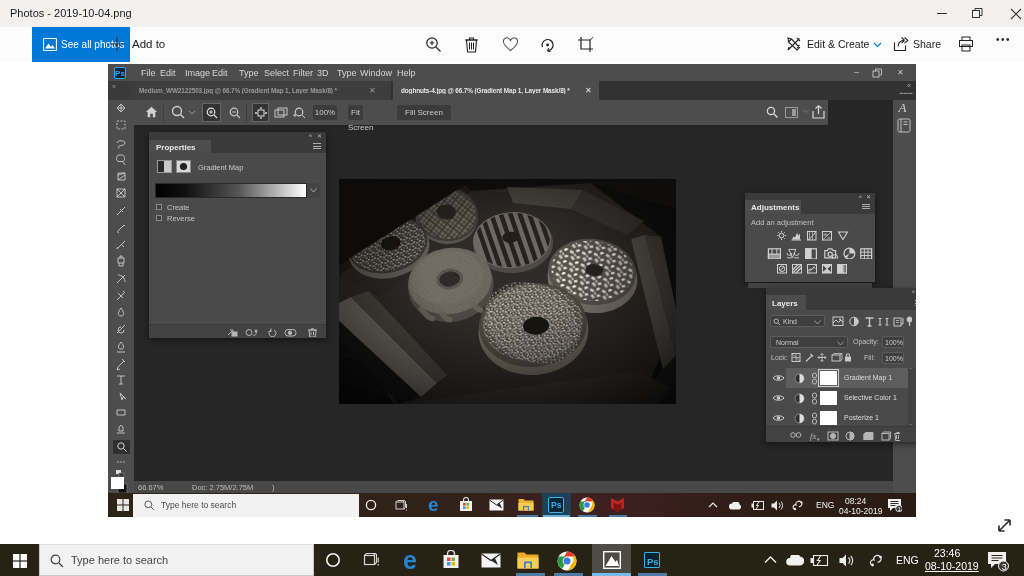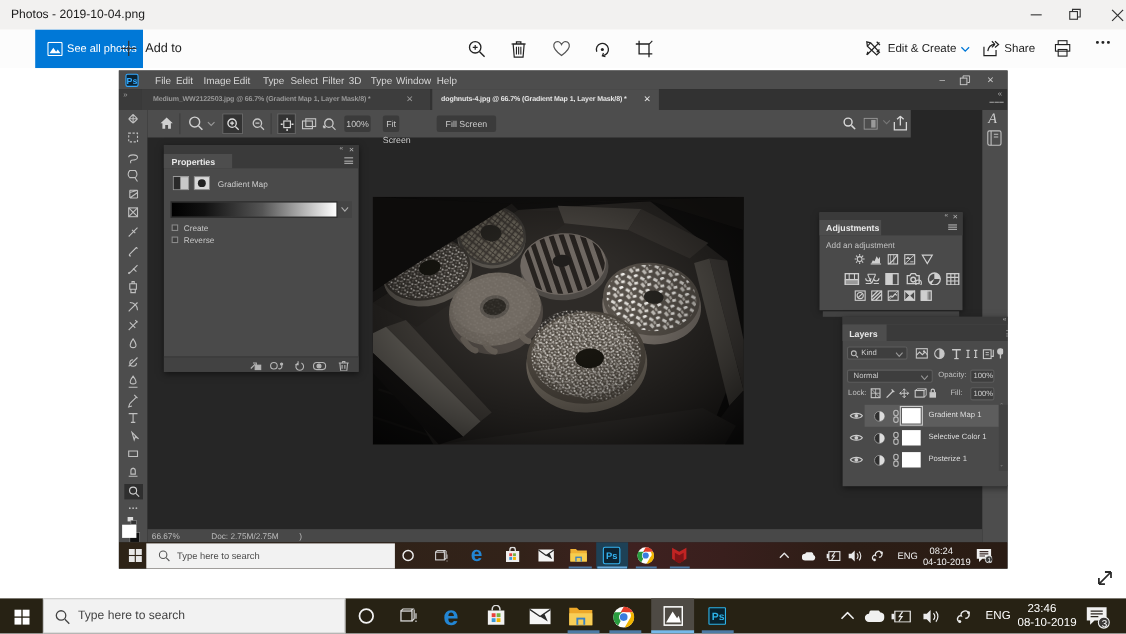--- a/index.html
+++ b/index.html
@@ -593,20 +593,38 @@
               <rect x="1.5" y="1" width="4" height="5" rx="2" fill="none" stroke="#bbb"></rect>
               <rect x="1.5" y="7" width="4" height="5" rx="2" fill="none" stroke="#bbb"></rect>
             </svg>
           <div style="position:absolute;left:54px;top:3px;width:17px;height:14px;background:#fff;"></div>
           <span style="position:absolute;left:78px;top:6px;font-size:7px;color:#ddd;">Posterize 1</span>
         </div>
         <div style="position:absolute;left:142px;top:80px;width:8px;height:60px;background:#424242;">
             <span style="position:absolute;left:1.5px;top:-1px;font-size:6px;color:#999;">ˆ</span>
             <span style="position:absolute;left:1.5px;bottom:-1px;font-size:6px;color:#999;">ˇ</span>
           </div>
+        <div style="position:absolute;left:0;bottom:0;width:150px;height:16px;background:#424242;border-top:1px solid #393939;">
+          <svg style="position:absolute;left:24px;top:4px;" width="110" height="10" viewBox="0 0 110 10">
+            <g stroke="#b5b5b5" fill="none">
+              <circle cx="3" cy="4" r="2.3"></circle>
+                <circle cx="8.5" cy="4" r="2.3"></circle>
+              <text x="20" y="8" font-size="9" font-style="italic" fill="#b5b5b5" stroke="none" font-family="Liberation Serif">fx</text>
+                <text x="27" y="10" font-size="5" fill="#b5b5b5" stroke="none">▾</text>
+              <rect x="38" y="1" width="10" height="8"></rect>
+                <circle cx="43" cy="5" r="2.5" fill="#b5b5b5"></circle>
+              <circle cx="60" cy="5" r="4"></circle>
+                <path d="M60 1 A4 4 0 0 1 60 9 Z" fill="#b5b5b5"></path>
+              <path d="M74 3 l2-1.5 h7 v7 h-9 Z M74 3 v6" fill="#b5b5b5" stroke="#b5b5b5"></path>
+              <rect x="92" y="2.5" width="7" height="6.5"></rect>
+                <path d="M92 2.5 l1.5-1.5 h7 v6.5 l-1.5 1.5"></path>
+              <path d="M105 2.5 h6 l-0.6 7 h-4.8 Z M104.3 2.5 h7.4 M106.8 2.5 v-1 h2.4 v1 M106.5 4 v4 M108.5 4 v4"></path>
+            </g>
+          </svg>
+        </div>
       </div>
       <div id="psstatus">
           <span style="position:absolute;left:4px;top:2px;">66.67%</span>
           <span style="position:absolute;left:58px;top:2px;">Doc: 2.75M/2.75M</span>
           <span style="position:absolute;left:138px;top:2px;">)</span>
         </div>
       <div id="itb">
         <svg style="position:absolute;left:9px;top:6px;" width="12" height="12" viewBox="0 0 12 12">
             <rect x="0" y="0" width="5.5" height="5.5" fill="#e8e8e8"></rect>
             <rect x="6.5" y="0" width="5.5" height="5.5" fill="#e8e8e8"></rect>
@@ -777,21 +795,21 @@
         <path d="M0.5 4 h3 l3.5-3.5 v12 l-3.5-3.5 h-3 Z" fill="#ebebeb"></path>
         <path d="M9.5 3.5 a4 4 0 0 1 0 6 M11.8 1.8 a7 7 0 0 1 0 9.4" fill="none" stroke="#ebebeb" stroke-width="1.1"></path>
       </svg>
     <svg style="position:absolute;left:869px;top:10px;" width="15" height="13" viewBox="0 0 15 13">
         <path d="M2.5 11 c-2.5-2.5 0-6 2.5-5 c-1.5-3.5 3.5-6 6-3.5 c2.5 2.5 0 6-2.5 5.5" fill="none" stroke="#ebebeb" stroke-width="1.2"></path>
         <circle cx="3.5" cy="11" r="1.4" fill="#ebebeb"></circle>
         <circle cx="11.5" cy="3" r="1.3" fill="#ebebeb"></circle>
       </svg>
     <span class="tray" style="left:896px;top:10px;font-size:10.5px;">ENG</span>
     <span class="tray" style="left:934px;top:3px;font-size:10.5px;">23:46</span>
-    <span class="tray" style="left:925px;top:16px;font-size:10.5px;">08-10-2019</span>
+    <span class="tray" style="left:925px;top:16px;font-size:10.5px;text-decoration:underline;">08-10-2019</span>
     <svg style="position:absolute;left:987px;top:7px;" width="22" height="21" viewBox="0 0 22 21">
         <path d="M1 1 h18 v12 h-11 l-4 4 v-4 h-3 Z" fill="#f0f0f0"></path>
         <path d="M4.5 4.5 h11 M4.5 7 h11 M4.5 9.5 h7" stroke="#2a2520" stroke-width="1.2"></path>
         <circle cx="16.5" cy="15" r="5" fill="#3c3a38" stroke="#f0f0f0" stroke-width="1"></circle>
         <text x="14.7" y="18.6" font-size="9" fill="#fff">3</text>
       </svg>
   </div>
   <svg style="position:absolute;left:995px;top:516px;" width="19" height="19" viewBox="0 0 19 19">
       <path d="M4 15 L15 4 M15 4 h-5.5 M15 4 v5.5 M4 15 h5.5 M4 15 v-5.5" fill="none" stroke="#2a2a2a" stroke-width="1.6"></path>
     </svg>

